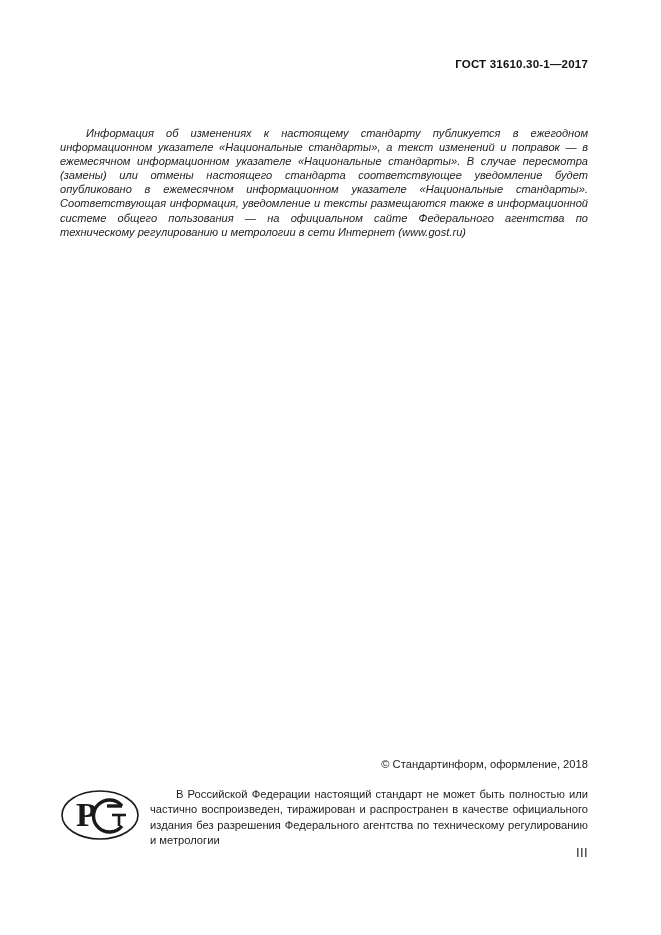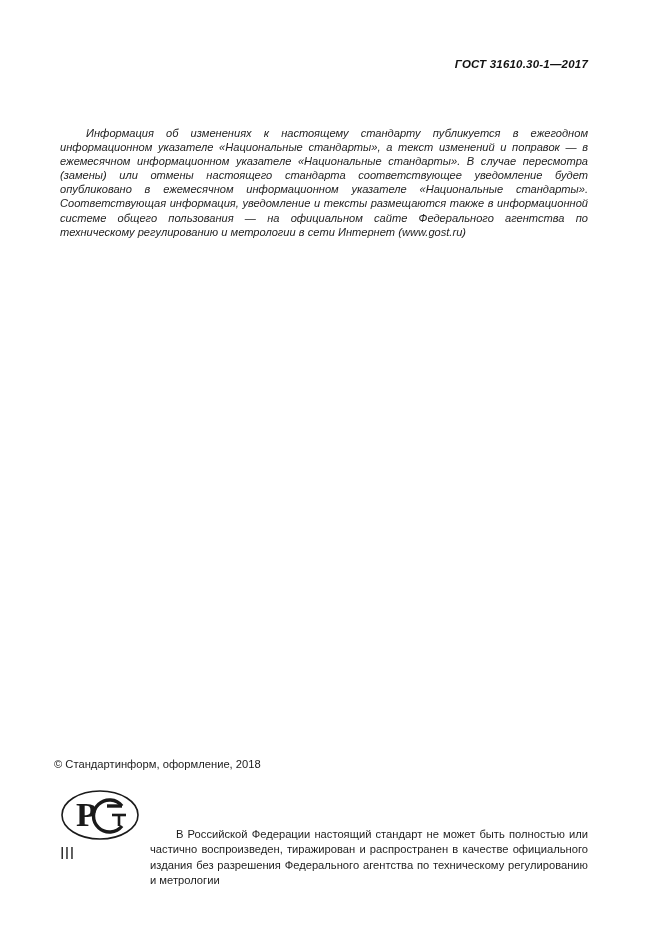--- a/index.html
+++ b/index.html
@@ -23,21 +23,20 @@
   .doc-header {
     position: absolute;
     top: 58px;
     left: 60px;
     right: 73px;
     text-align: right;
     font-size: 11.5px;
     font-weight: bold;
     letter-spacing: 0.2px;
     color: #111111;
-    font-style: italic;
   }
 
   
   .notice-block {
     position: absolute;
     top: 86px;
     left: 60px;
     width: 528px;
     margin-top: 40px;
   }
@@ -49,23 +48,23 @@
     text-indent: 26px;
     color: #1d1d1d;
     hyphens: none;
     word-spacing: 0.1px;
   }
 
   
   .copyright-line {
     position: absolute;
     top: 757px;
-    left: 54px;
+    left: 60px;
     right: 73px;
-    text-align: left;
+    text-align: right;
     font-size: 11.2px;
     line-height: 14px;
     color: #1d1d1d;
   }
 
   
   .rights-block {
     position: absolute;
     top: 786px;
     left: 60px;
@@ -82,30 +81,30 @@
     display: block;
   }
   .rights-text {
     flex: 1 1 auto;
     font-size: 11.2px;
     line-height: 15.4px;
     text-align: justify;
     text-indent: 26px;
     color: #1d1d1d;
     padding-top: 1px;
-    margin-top: 40px;
   }
 
   
   .page-number {
     position: absolute;
     top: 845px;
     left: 60px;
     right: 73px;
-    font-size: 16px;
+    text-align: right;
+    font-size: 13px;
     color: #2a2a2a;
     letter-spacing: 0.4px;
   }
 </style>
 </head>
 <body>
 
 <div class="page">
 
   <div class="doc-header">ГОСТ 31610.30-1—2017</div>

